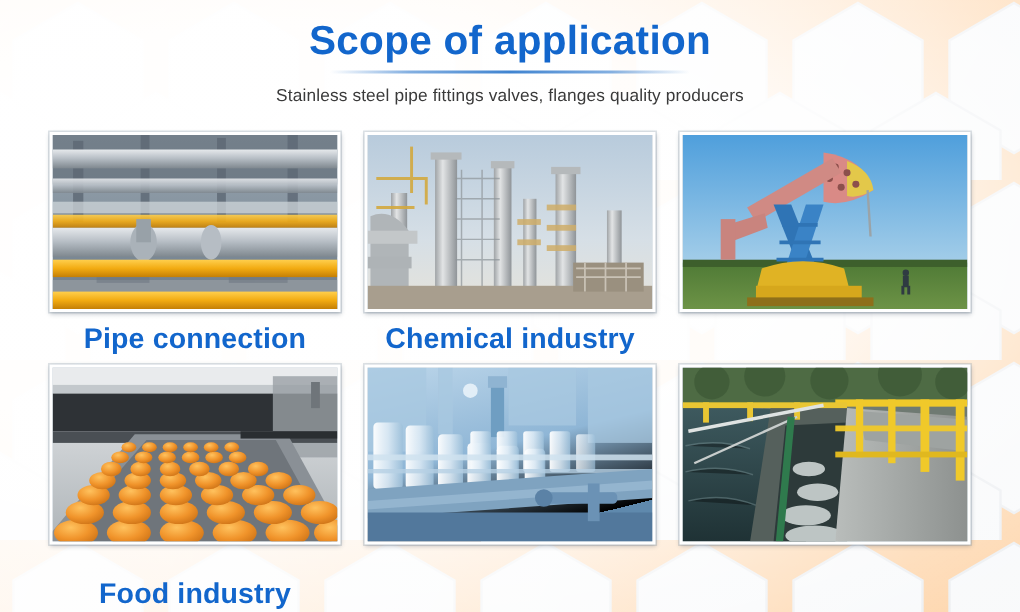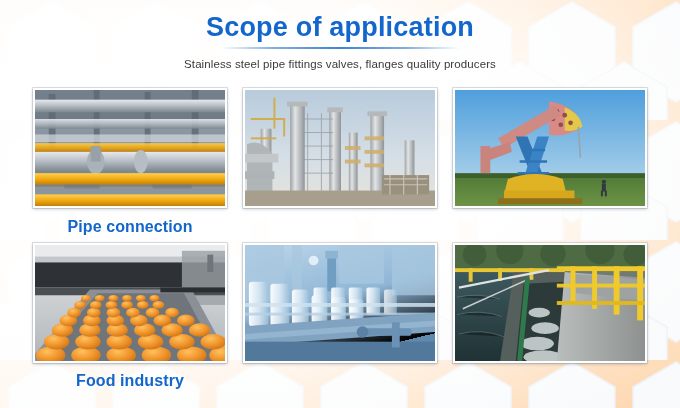--- a/index.html
+++ b/index.html
@@ -82,28 +82,28 @@
     position: relative;
     width: 194px; height: 120px;
     overflow: hidden;
     background: #c8d2da;
     border: 2px solid #ffffff;
     box-shadow: 0 1px 3px rgba(40,55,75,0.30), 0 0 0 1px rgba(150,165,180,0.30);
   }
   .thumb > svg { display: block; width: 100%; height: 100%; }
   .caption {
     text-align: center;
-    font-size: 16px;
+    font-size: 19px;
     font-weight: 700;
     color: #1266cc;
     line-height: 17px;
     padding-top: 10px;
     letter-spacing: 0.1px;
   }
-  .row2 .caption { padding-top: 9px; }
+  .row2 .caption { padding-top: 25px; }
 </style>
 </head>
 <body>
 
 <div class="stage">
 
   <div class="hex-bg">
     <svg width="680" height="408" viewBox="0 0 680 408" xmlns="http://www.w3.org/2000/svg" aria-hidden="true">
       <defs>
         <pattern id="hexpat" width="104" height="120" patternUnits="userSpaceOnUse">
@@ -234,20 +234,21 @@
           </g>
           <rect x="0" y="104" width="194" height="16" fill="#a89e8e"></rect>
           <g fill="#9a907f">
             <rect x="140" y="88" width="48" height="20"></rect>
           </g>
           <g stroke="#c9c2b6" stroke-width="1.2">
             <path d="M142 92 h44 M142 98 h44 M148 88 v20 M162 88 v20 M176 88 v20"></path>
           </g>
         </svg>
       </div>
+      <div class="caption">Chemical industry</div>
     </div>
 
     <div class="card">
       <div class="thumb">
         <svg viewBox="0 0 194 120" preserveAspectRatio="none" aria-hidden="true">
           <defs>
             <linearGradient id="o1sky" x1="0" y1="0" x2="0" y2="1">
               <stop offset="0%" stop-color="#4f9fdc"></stop>
                 <stop offset="70%" stop-color="#9fcbe8"></stop>
                 <stop offset="100%" stop-color="#cfe2ee"></stop>

